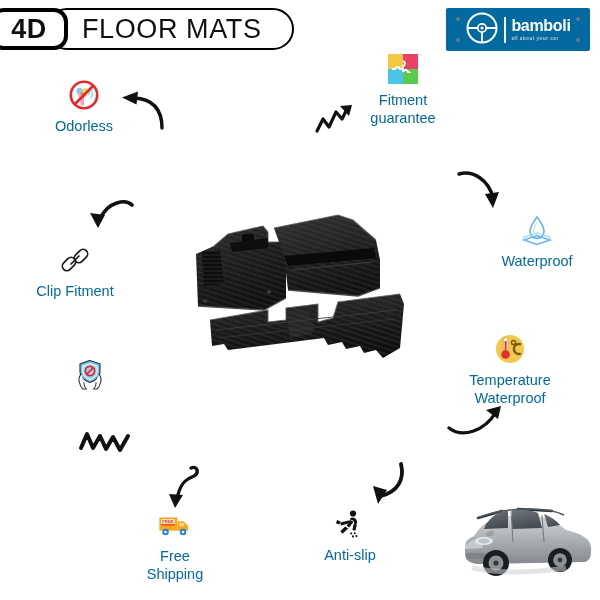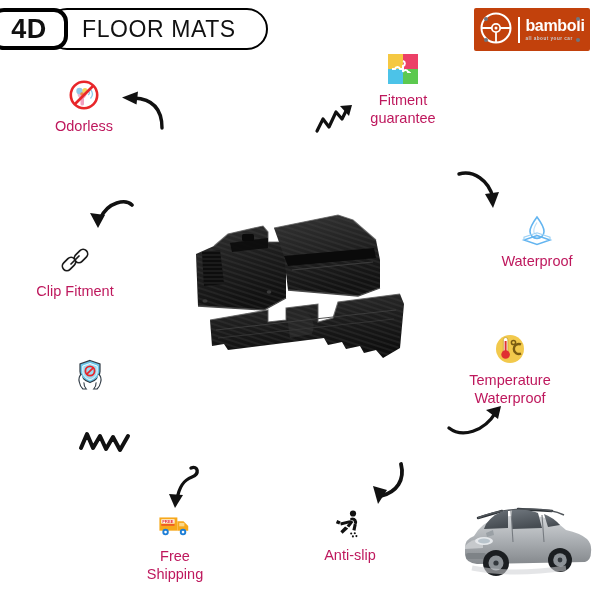--- a/index.html
+++ b/index.html
@@ -44,34 +44,34 @@
   #title-pill {
     height: 42px;
     box-sizing: border-box;
     border: 2.5px solid #000;
     border-radius: 21px;
     background: #fff;
     display: flex;
     align-items: center;
     padding: 0 30px 0 34px;
     margin-left: -22px;
-    font-size: 23px;
+    font-size: 27px;
     font-weight: 500;
     letter-spacing: 0.6px;
     z-index: 2;
   }
 
   
   #brand-logo {
     position: absolute;
     right: 10px;
     top: 8px;
-    width: 116px;
+    width: 144px;
     height: 43px;
-    background: #c2410c;
+    background: #0369a1;
     border-radius: 2px;
     display: flex;
     align-items: center;
     justify-content: center;
     gap: 5px;
     overflow: hidden;
   }
   .logo-dot {
     position: absolute;
     width: 4px;
@@ -114,21 +114,21 @@
     display: flex;
     flex-direction: column;
     align-items: center;
     width: 130px;
     text-align: center;
   }
   .feature-label {
     font-size: 14.5px;
     font-weight: 400;
     line-height: 1.25;
-    color: #be185d;
+    color: #0369a1;
     margin-top: 5px;
     white-space: pre-line;
   }
   .feature-icon {
     width: 34px;
     height: 34px;
     display: flex;
     align-items: center;
     justify-content: center;
   }

